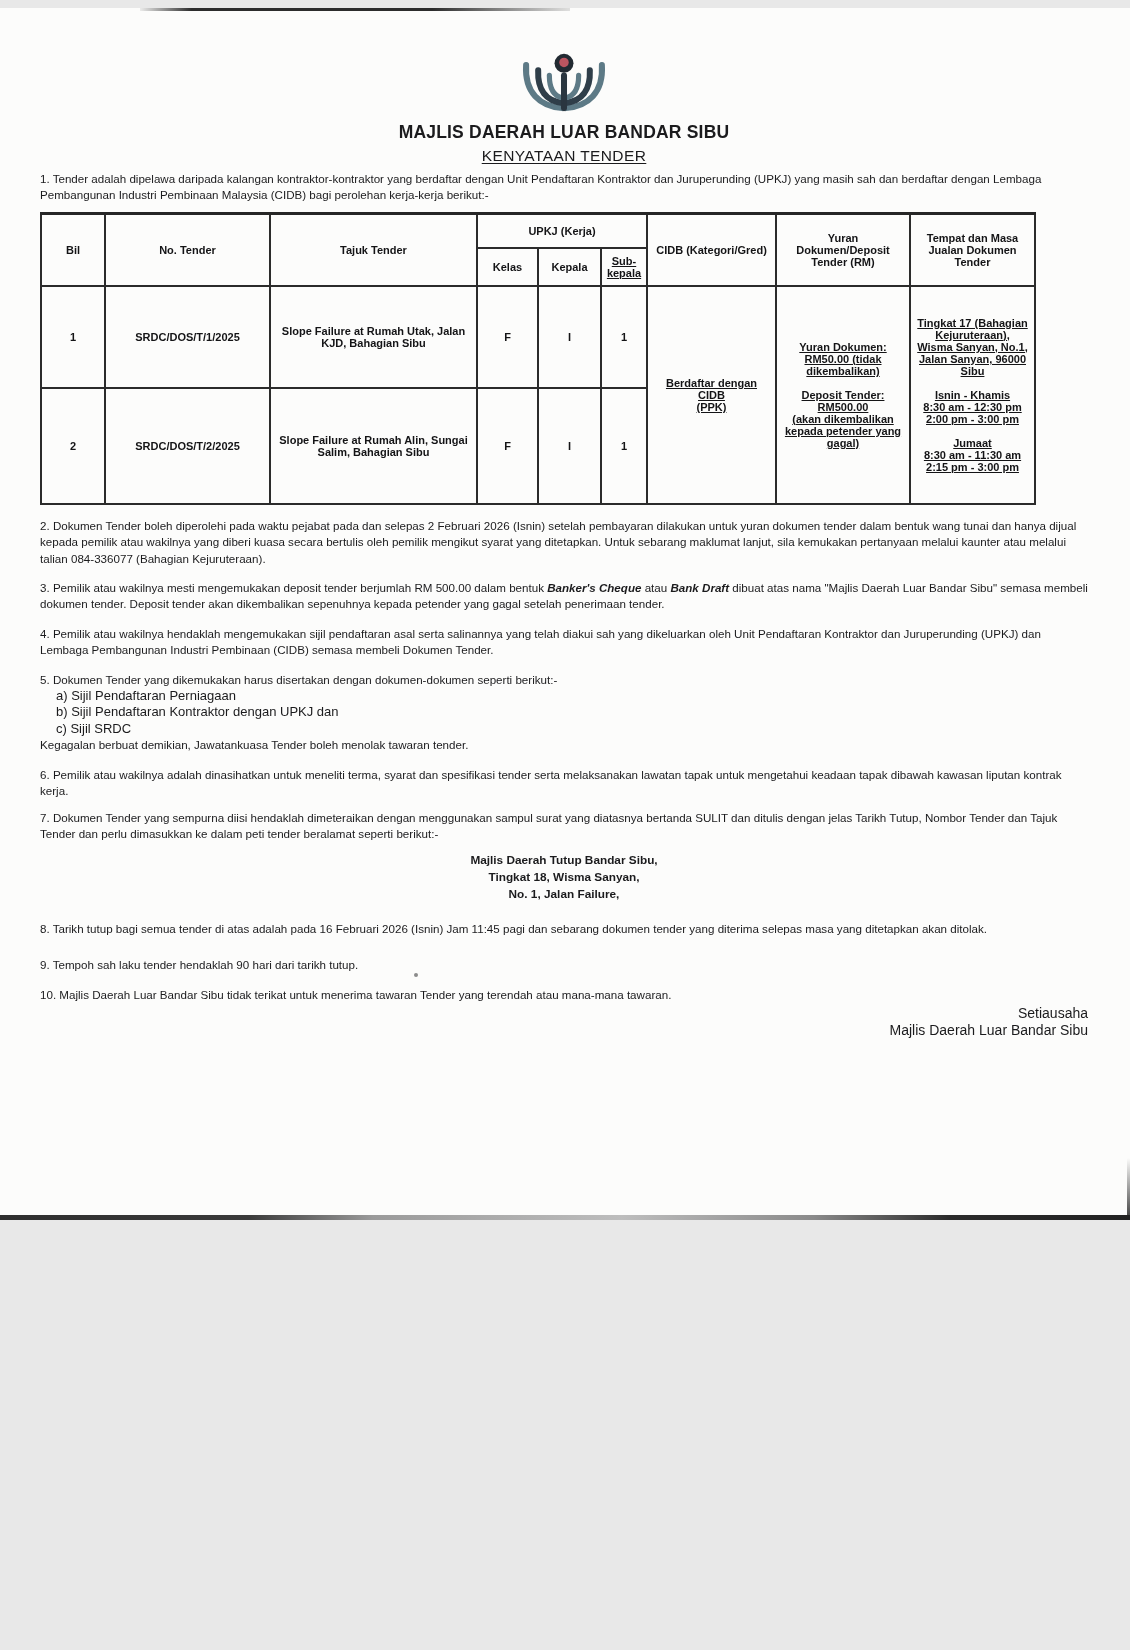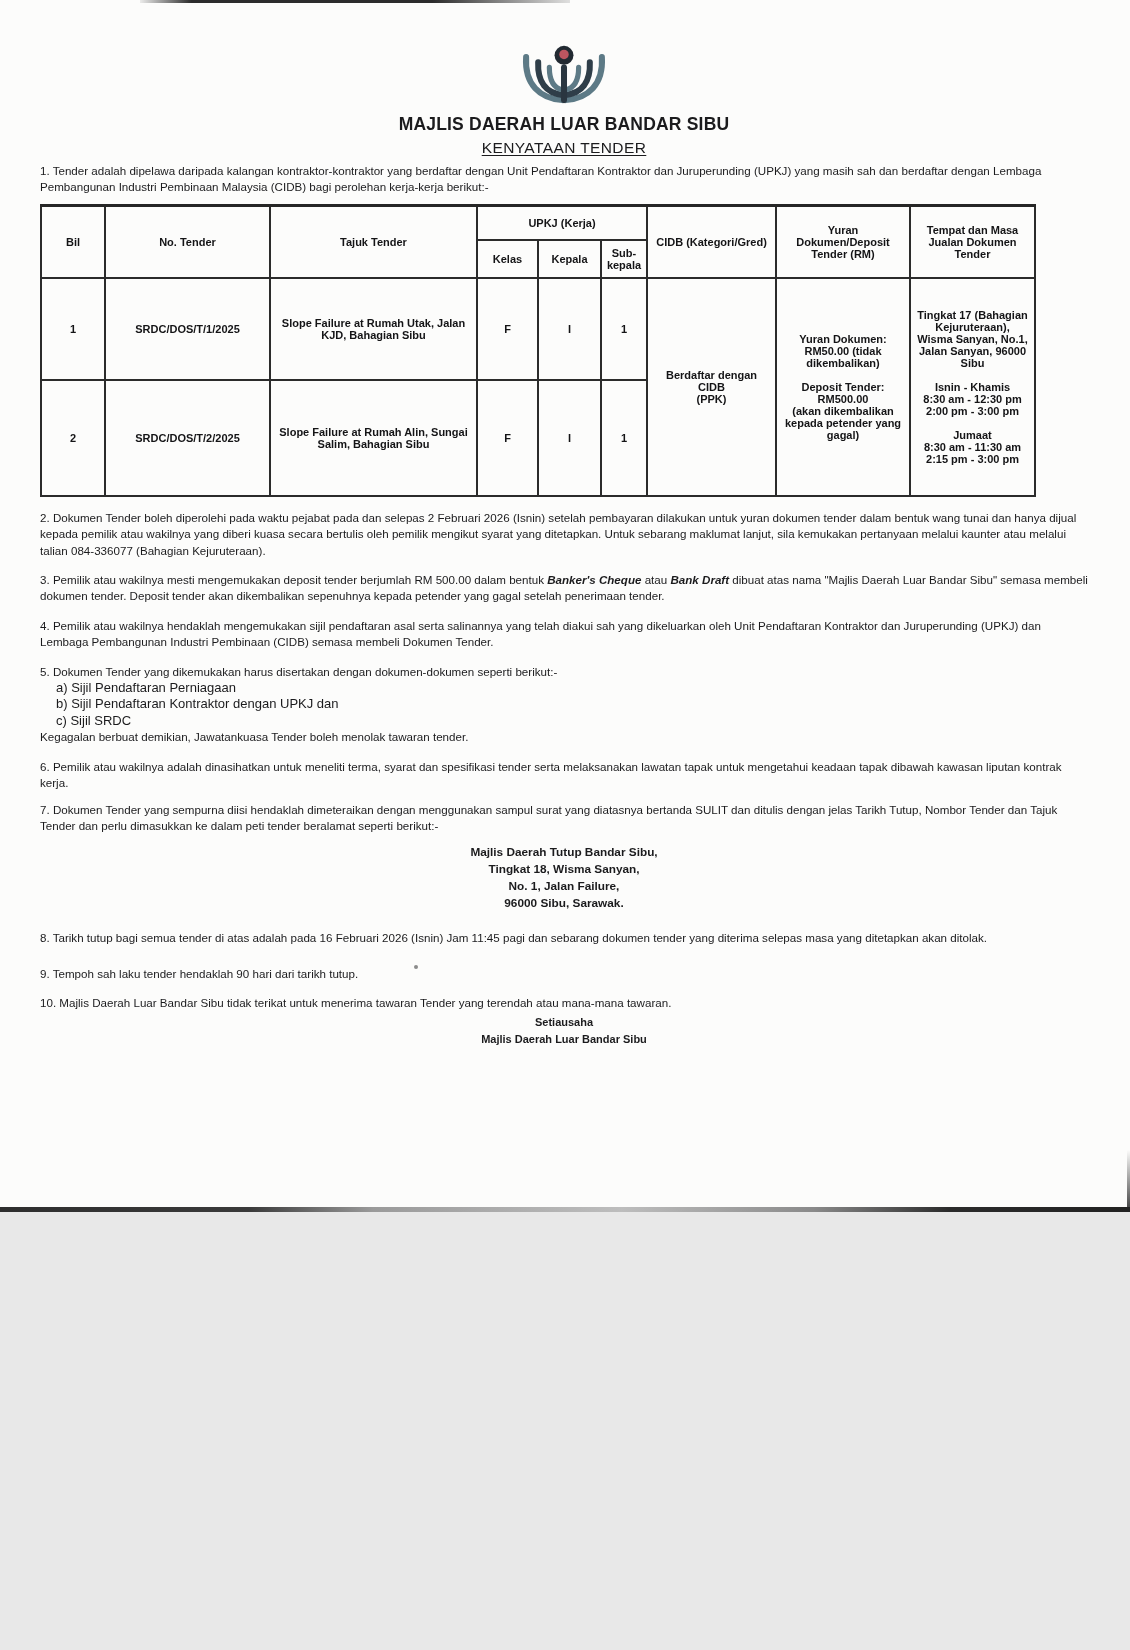--- a/index.html
+++ b/index.html
@@ -1,19 +1,19 @@
 <!DOCTYPE html>
 <html><head>
 <meta charset="utf-8">
 <style>
   html,body{margin:0;padding:0;background:#e8e8e8;}
   .page{
     position:relative;
     width:1130px;height:1212px;
-    margin:0 auto;
+    margin:8px auto;
     background:#fcfcfb;
     font-family:"Liberation Sans", sans-serif;
     color:#1b1b1d;
     overflow:hidden;
   }
   .content{padding:0 42px 0 40px;}
   
   .artifact-top{
     position:absolute;top:0;left:140px;width:430px;height:3px;
     background:linear-gradient(to right, rgba(40,40,40,.08), #2c2c2c 12%, #2c2c2c 68%, rgba(60,60,60,.15));
@@ -40,36 +40,36 @@
   }
 
   
   .clause{font-size:11.6px;line-height:16.4px;margin-top:13px;}
   .clause.first{margin-top:6px;}
   .b{font-weight:normal;}
   .bi{font-weight:bold;font-style:italic;}
   .sub-items{margin:0;padding:0;list-style:none;}
   .sub-items li{margin-left:16px;font-size:13px;line-height:16.4px;}
   .center-block{text-align:center;font-weight:bold;font-size:11.8px;line-height:16.8px;margin-top:10px;}
-  .sig-block{text-align:center;font-weight:bold;font-size:11px;line-height:17px;margin-top:2px;}
+  .sig-block{text-align:right;font-weight:normal;font-size:14px;line-height:17px;margin-top:2px;}
 
   
   table.tender{
     border-collapse:collapse;table-layout:fixed;
     width:994px;margin-top:8px;
     border:2px solid #262626;border-top-width:3px;
     font-size:11px;font-weight:bold;color:#141416;
   }
   table.tender th, table.tender td{
     border:2px solid #2b2b2b;
     text-align:center;vertical-align:middle;
     padding:3px 4px;
   }
   td.tajuk-cell{text-align:left;padding-left:6px;padding-right:6px;}
-  .pre{white-space:pre-line;}
+  .pre{white-space:pre-line;text-decoration:underline;}
   .h-row-a th{height:26px;}
   .h-row-b th{height:30px;}
   .row-1 td{height:94px;}
   .row-2 td{height:108px;}
 </style>
 </head>
 <body>
 
 <div class="page">
 
@@ -187,21 +187,20 @@
     </div>
 
     <div class="clause">6.  Pemilik atau wakilnya adalah dinasihatkan untuk meneliti terma, syarat dan spesifikasi tender serta melaksanakan lawatan tapak untuk mengetahui keadaan tapak dibawah kawasan liputan kontrak kerja.</div>
 
     <div class="clause" style="margin-top:10px;">7. Dokumen Tender yang sempurna diisi hendaklah dimeteraikan dengan menggunakan sampul surat yang diatasnya bertanda SULIT dan ditulis dengan jelas Tarikh Tutup, Nombor Tender dan Tajuk Tender dan perlu dimasukkan ke dalam peti tender beralamat seperti berikut:-</div>
 
     <div class="center-block">
       <div>Majlis Daerah Tutup Bandar Sibu,</div>
       <div>Tingkat 18, Wisma Sanyan,</div>
       <div>No. 1, Jalan Failure,</div>
-      <div>96000 Sibu, Sarawak.</div>
     </div>
 
     <div class="clause" style="margin-top:18px;"><span>8. Tarikh tutup bagi semua tender di atas adalah pada </span><span class="b">16 Februari 2026 (Isnin) Jam 11:45 pagi</span><span> dan sebarang dokumen tender yang diterima selepas masa yang ditetapkan akan ditolak.</span></div>
 
     <div class="clause" style="margin-top:20px;">9. Tempoh sah laku tender hendaklah 90 hari dari tarikh tutup.</div>
 
     <div class="clause">10. Majlis Daerah Luar Bandar Sibu tidak terikat untuk menerima tawaran Tender yang terendah atau mana-mana tawaran.</div>
 
     <div class="sig-block">
       <div>Setiausaha</div>

